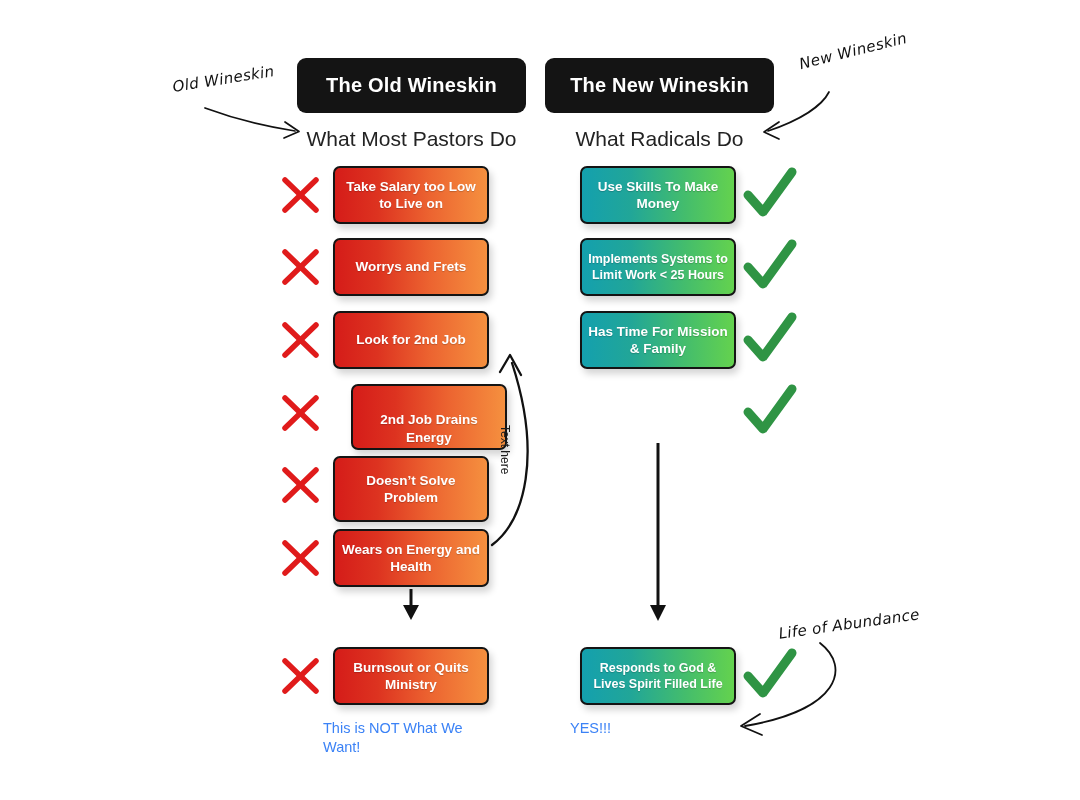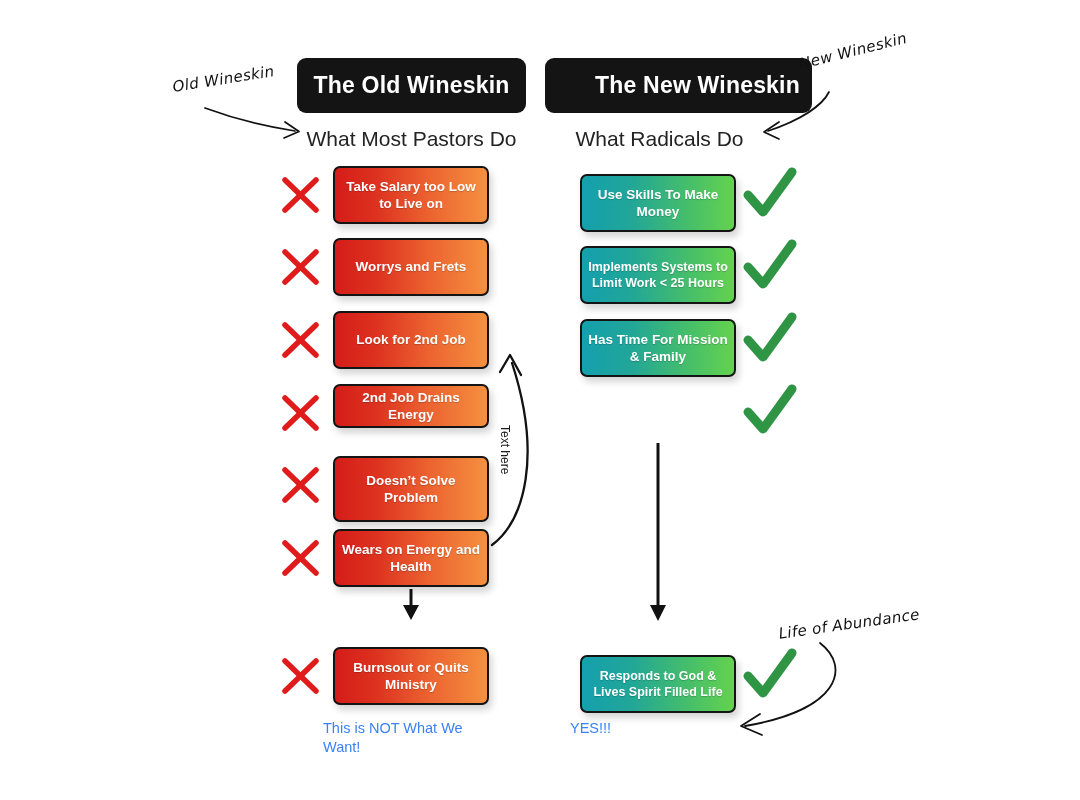--- a/index.html
+++ b/index.html
@@ -15,21 +15,21 @@
     overflow: hidden;
     font-family: "Liberation Sans", sans-serif;
   }
 
   
   .col-header {
     position: absolute;
     background: #141414;
     border-radius: 9px;
     color: #ffffff;
-    font-size: 23px;
+    font-size: 20px;
     font-weight: bold;
     display: flex;
     align-items: center;
     justify-content: center;
     letter-spacing: .2px;
   }
   .col-subtitle {
     position: absolute;
     text-align: center;
     font-size: 21px;
@@ -53,21 +53,20 @@
     box-sizing: border-box;
     padding: 2px 6px;
     text-shadow: 0 1px 1px rgba(0,0,0,.20);
     box-shadow: 3px 5px 7px rgba(0,0,0,.17);
   }
   .pbox.red {
     background: linear-gradient(90deg, #d51c19 0%, #dd3320 28%, #ec6330 62%, #f5903f 100%);
   }
   .pbox.green {
     background: linear-gradient(90deg, #14a0ae 0%, #21a698 32%, #44bd6c 68%, #64d24e 100%);
-    margin-top: 8px;
   }
 
   .caption {
     position: absolute;
     text-align: left;
     font-size: 14.5px;
     color: #3b82f6;
     line-height: 1.3;
   }
 
@@ -199,41 +198,41 @@
   </div>
 
   <div class="pbox red" style="left:333px; top:238px; width:156px; height:58px;">
     <span>Worrys and Frets</span>
   </div>
 
   <div class="pbox red" style="left:333px; top:311px; width:156px; height:58px;">
     <span>Look for 2nd Job</span>
   </div>
 
-  <div class="pbox red" style="left:333px; top:384px; width:156px; height:44px;">
+  <div class="pbox red" style="left:351px; top:384px; width:156px; height:66px;align-items:flex-end;">
     <span>2nd Job Drains Energy</span>
   </div>
 
   <div class="pbox red" style="left:333px; top:456px; width:156px; height:66px;">
     <span>Doesn’t Solve Problem</span>
   </div>
 
   <div class="pbox red" style="left:333px; top:529px; width:156px; height:58px;">
     <span>Wears on Energy and Health</span>
   </div>
 
   <div class="sidelabel" style="left:512px; top:425px;">Text here</div>
 
   <div class="pbox red" style="left:333px; top:647px; width:156px; height:58px;">
     <span>Burnsout or Quits Ministry</span>
   </div>
 
   <div class="caption" style="left:323px; top:719px; width:176px;">This is NOT What We Want!</div>
 
-  <div class="col-header" style="left:545px; top:58px; width:229px; height:55px;padding-left:38px;">
+  <div class="col-header" style="left:545px; top:58px; width:229px; height:55px;">
     <span>The New Wineskin</span>
   </div>
 
   <div class="col-subtitle" style="left:545px; top:127px; width:229px;">What Radicals Do</div>
 
   <div class="hand rot-right" style="left:798px; top:42px;">New Wineskin</div>
 
   <div class="pbox green" style="left:580px; top:166px; width:156px; height:58px;">
     <span>Use Skills To Make Money</span>
   </div>

